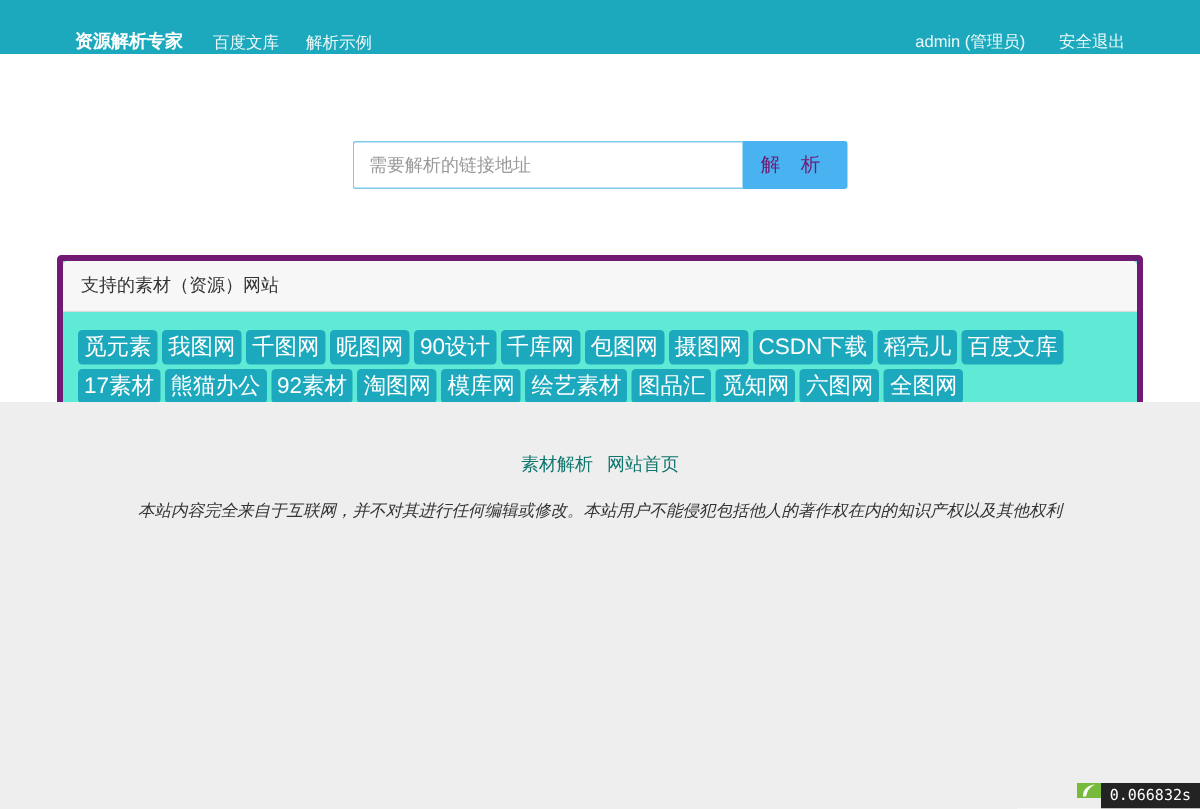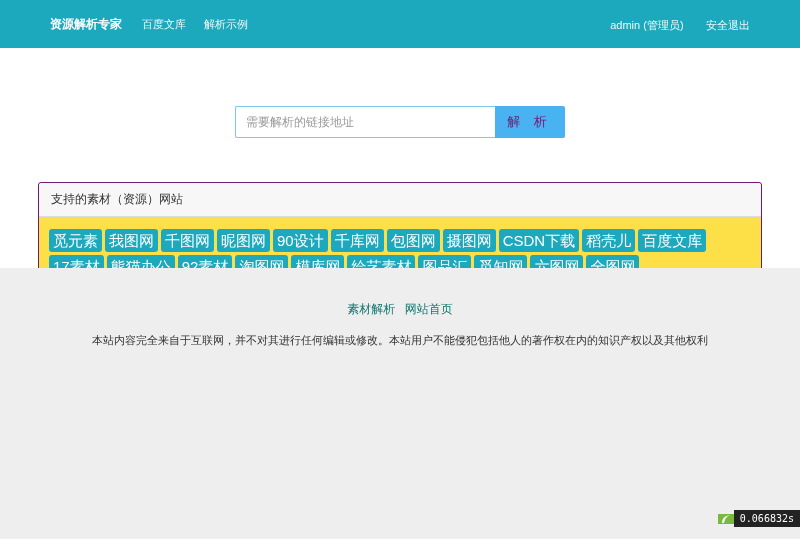--- a/index.html
+++ b/index.html
@@ -5,22 +5,22 @@
   * { box-sizing: border-box; }
   html,body { margin:0; padding:0; }
   body {
     width:800px; height:539px; position:relative; overflow:hidden;
     background:#ffffff;
     font-family:"Liberation Sans","DejaVu Sans",sans-serif;
   }
 
   
   .navbar {
-    height:48px; background:#1ca9bd; color:#fff;
-    display:flex; align-items:center; padding:0 50px;
+    height:36px; background:#1ca9bd; color:#fff;
+    display:flex; align-items:flex-end; padding:0 50px;
   }
   .brand { font-size:12px; font-weight:bold; color:#fff; margin-right:20px; cursor:pointer; white-space:nowrap; }
   .nav-link { font-size:11px; color:rgba(255,255,255,.92); margin-right:18px; cursor:pointer; white-space:nowrap; }
   .nav-spacer { flex:1; }
   .nav-right .nav-link { margin-right:0; margin-left:18px; }
 
   
   .search-wrap { display:flex; justify-content:center; margin-top:58px; }
   .search-input {
     width:260px; height:32px; border:1px solid #7ccbe8; border-right:none;
@@ -29,22 +29,22 @@
   }
   .search-input::placeholder { color:#999; }
   .search-btn {
     width:70px; height:32px; border:none; background:#49b2f0; color:#701a75;
     font-size:13px; letter-spacing:5px; padding-left:5px; cursor:pointer; border-radius:0 2px 2px 0;
     font-family:inherit;
   }
 
   
   .panel {
-    width:724px; margin:44px auto 0; background:#fde047;
-    border:1px solid #701a75; border-radius:3px;
+    width:724px; margin:44px auto 0; background:#5eead4;
+    border:4px solid #701a75; border-radius:3px;
   }
   .panel-header {
     background:#f7f7f7; border-bottom:1px solid #ddd;
     padding:8px 12px; font-size:12px; color:#333; border-radius:3px 3px 0 0;
   }
   .panel-body { padding:12px 10px; }
   .badges { display:flex; flex-wrap:wrap; gap:3px; }
   .badge {
     background:#1ca9bd; color:#fff; font-size:15px; line-height:1;
     padding:4px 4px; border-radius:3px; cursor:pointer; white-space:nowrap;
@@ -52,25 +52,25 @@
   .note { font-size:12px; color:#555; margin-top:12px; }
 
   
   .footer {
     position:absolute; left:0; right:0; top:268px; bottom:0;
     background:#eeeeee; text-align:center; padding-top:22px;
   }
   .copyright { font-size:12px; color:#333; }
   .footer-links { margin-top:11px; font-size:12px; }
   .footer-links a { color:#0f766e; text-decoration:none; margin:0 3px; cursor:pointer; }
-  .disclaimer { font-size:11px; color:#333; margin-top:15px; padding:0 28px; }
+  .disclaimer { font-size:11px; color:#333; margin-top:15px; padding:0 28px;font-style:italic; }
 
   
   .profiler {
-    position:absolute; right:0; bottom:12px; display:flex; align-items:center; cursor:pointer;
+    position:absolute; right:0; bottom:0; display:flex; align-items:flex-start; cursor:pointer;
   }
   .profiler-icon {
     width:16px; background:#78bb3c; display:flex; align-items:center; justify-content:center;
   }
   .profiler-time {
     background:#232323; color:#fff; font-size:10px; padding:3px 6px;
     font-family:"DejaVu Sans Mono",monospace;
   }
 </style>
 </head>

